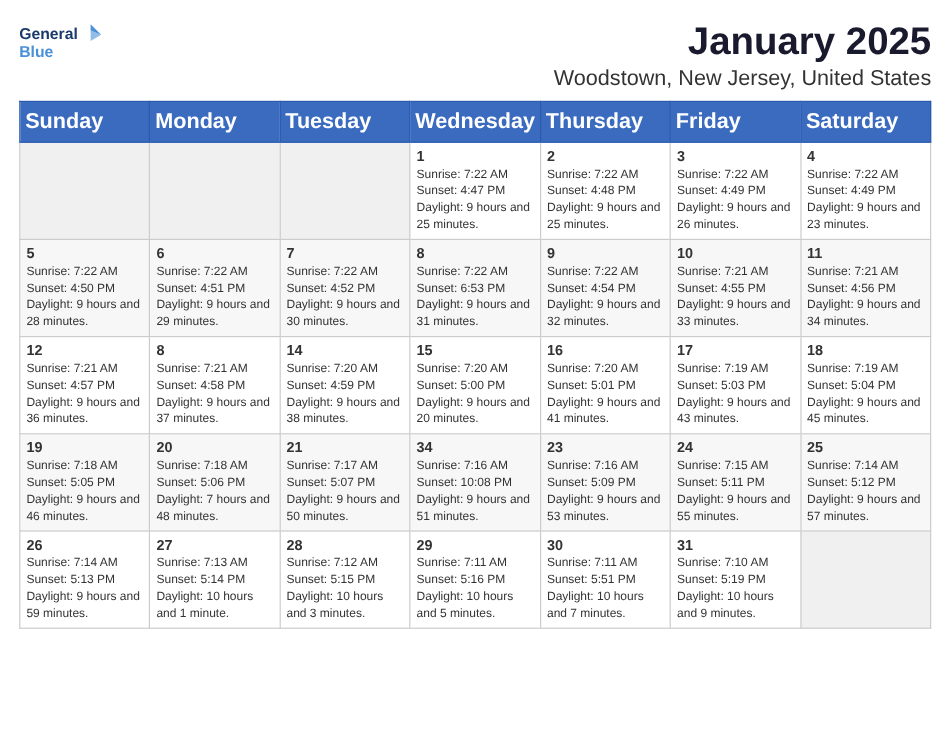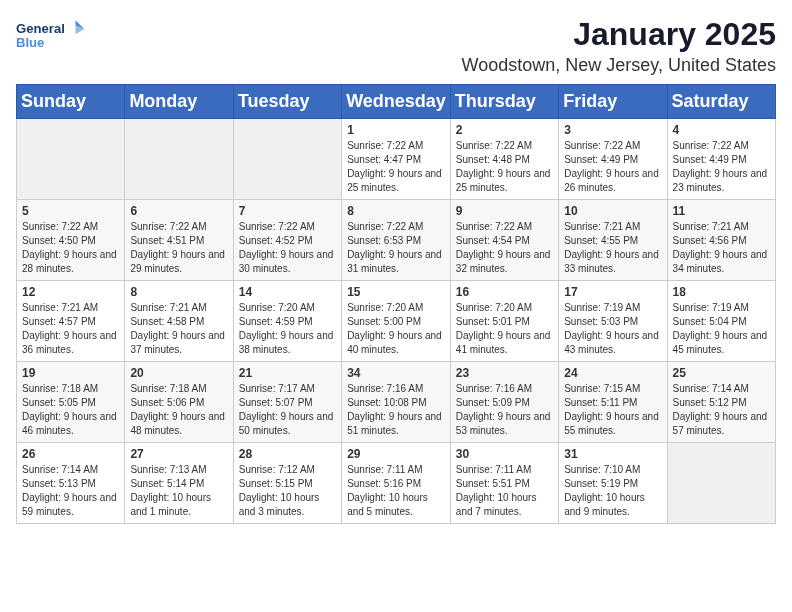--- a/index.html
+++ b/index.html
@@ -225,21 +225,21 @@
           <span>Sunrise: 7:20 AM</span><br>
           <span>Sunset: 4:59 PM</span><br>
           <span>Daylight: 9 hours and 38 minutes.</span>
         </div>
       </td>
         <td>
         <span class="day-num">15</span>
         <div class="cell-content">
           <span>Sunrise: 7:20 AM</span><br>
           <span>Sunset: 5:00 PM</span><br>
-          <span>Daylight: 9 hours and 40 minutes.</span>
+          <span>Daylight: 9 hours and 20 minutes.</span>
         </div>
       </td>
         <td>
         <span class="day-num">16</span>
         <div class="cell-content">
           <span>Sunrise: 7:20 AM</span><br>
           <span>Sunset: 5:01 PM</span><br>
           <span>Daylight: 9 hours and 41 minutes.</span>
         </div>
       </td>
@@ -267,21 +267,21 @@
           <span>Sunrise: 7:18 AM</span><br>
           <span>Sunset: 5:05 PM</span><br>
           <span>Daylight: 9 hours and 46 minutes.</span>
         </div>
       </td>
         <td>
         <span class="day-num">20</span>
         <div class="cell-content">
           <span>Sunrise: 7:18 AM</span><br>
           <span>Sunset: 5:06 PM</span><br>
-          <span>Daylight: 9 hours and 48 minutes.</span>
+          <span>Daylight: 7 hours and 48 minutes.</span>
         </div>
       </td>
         <td>
         <span class="day-num">21</span>
         <div class="cell-content">
           <span>Sunrise: 7:17 AM</span><br>
           <span>Sunset: 5:07 PM</span><br>
           <span>Daylight: 9 hours and 50 minutes.</span>
         </div>
       </td>

